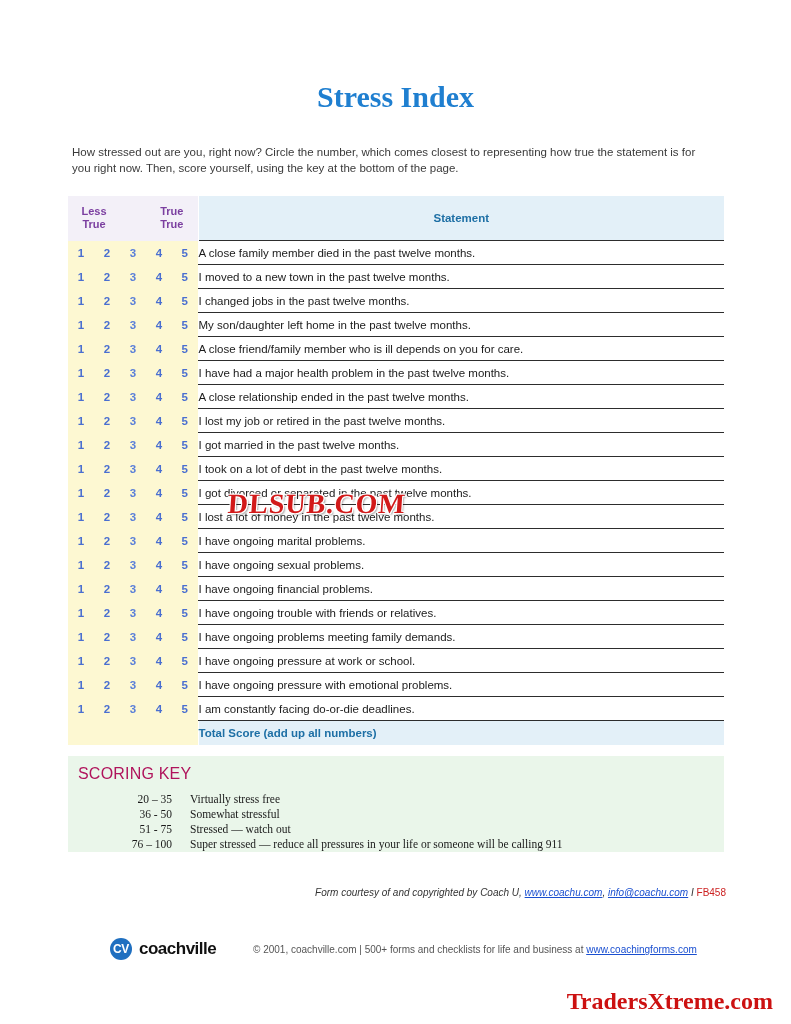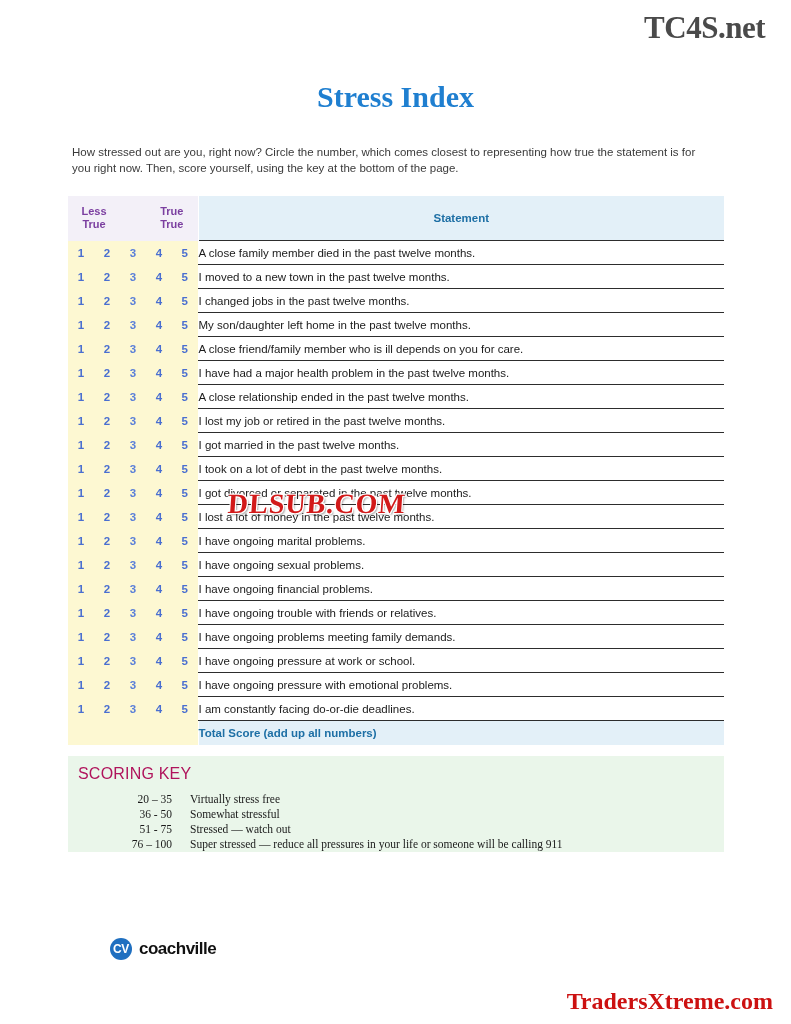--- a/index.html
+++ b/index.html
@@ -254,21 +254,20 @@
     font-weight: bold;
     color: #cc1111;
     text-shadow: 1px 1px 0 #ffffff;
   }
 </style>
 </head>
 <body>
 
 <div class="page">
 
-  <div class="brand-top">TC4S.net</div>
 
   <div class="title">Stress Index</div>
 
   <div class="intro">How stressed out are you, right now?  Circle the number, which comes closest to representing how true the statement is for you right now.  Then, score yourself, using the key at the bottom of the page.</div>
 
   <div class="table-wrap">
     <table class="form">
       <colgroup>
         <col style="width:26px">
         <col style="width:26px">
@@ -465,23 +464,29 @@
   <div class="scoring">
     <div class="scoring-title">SCORING KEY</div>
     <div class="score-rows" id="score-rows">
         <div class="row"><span class="score-range">20 – 35</span><span>Virtually stress free</span></div>
         <div class="row"><span class="score-range">36 - 50</span><span>Somewhat stressful</span></div>
         <div class="row"><span class="score-range">51 - 75</span><span>Stressed — watch out</span></div>
         <div class="row"><span class="score-range">76 – 100</span><span>Super stressed — reduce all pressures in your life or someone will be calling 911</span></div>
       </div>
   </div>
 
+  <div class="courtesy">
+    <span>Form courtesy of and copyrighted by Coach U, </span><a href="#">www.coachu.com</a><span>, </span><a href="#">info@coachu.com</a><span> I </span><span class="fb">FB458</span>
+  </div>
 
   <div class="footer-logo">
     <div class="cv-badge">CV</div>
     <div class="cv-word">coachville</div>
   </div>
 
+  <div class="footer-text">
+    <span>© 2001, coachville.com | 500+ forms and checklists for life and business at </span><a href="#">www.coachingforms.com</a>
+  </div>
 
   <div class="wm-dlsub">DLSUB.COM</div>
   <div class="wm-bottom">TradersXtreme.com</div>
 
 </div>
 
 </body></html>

